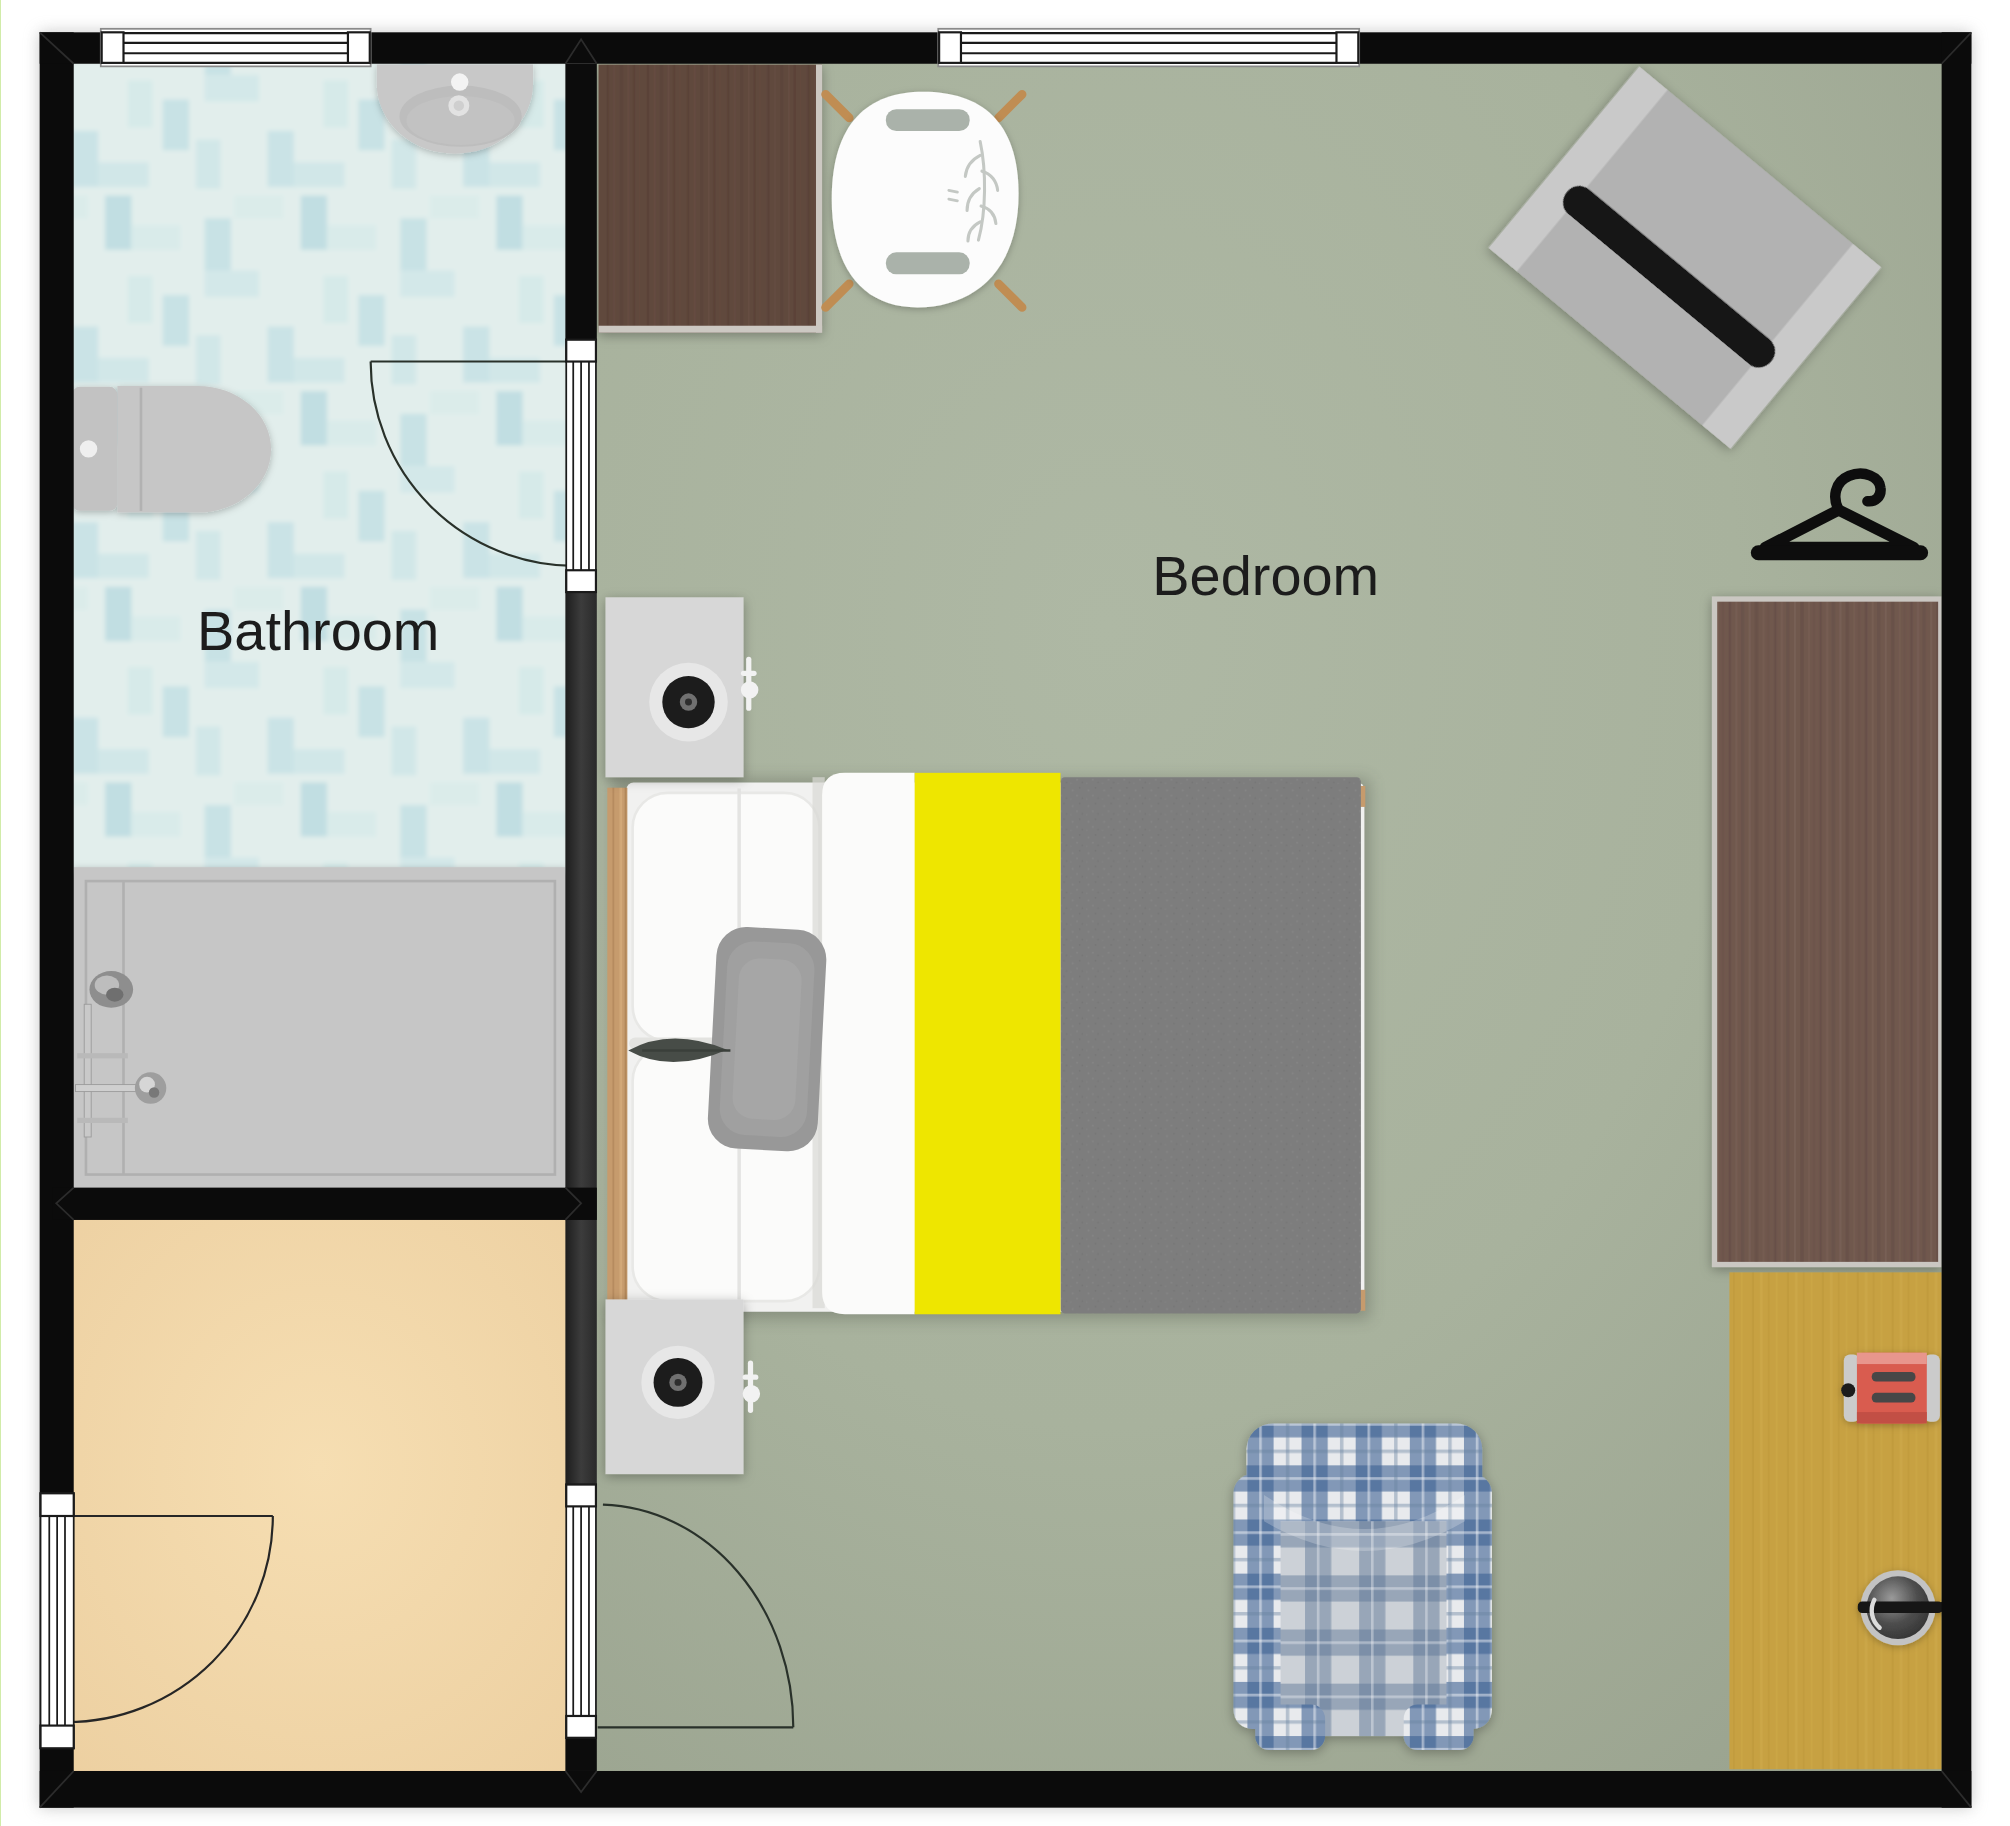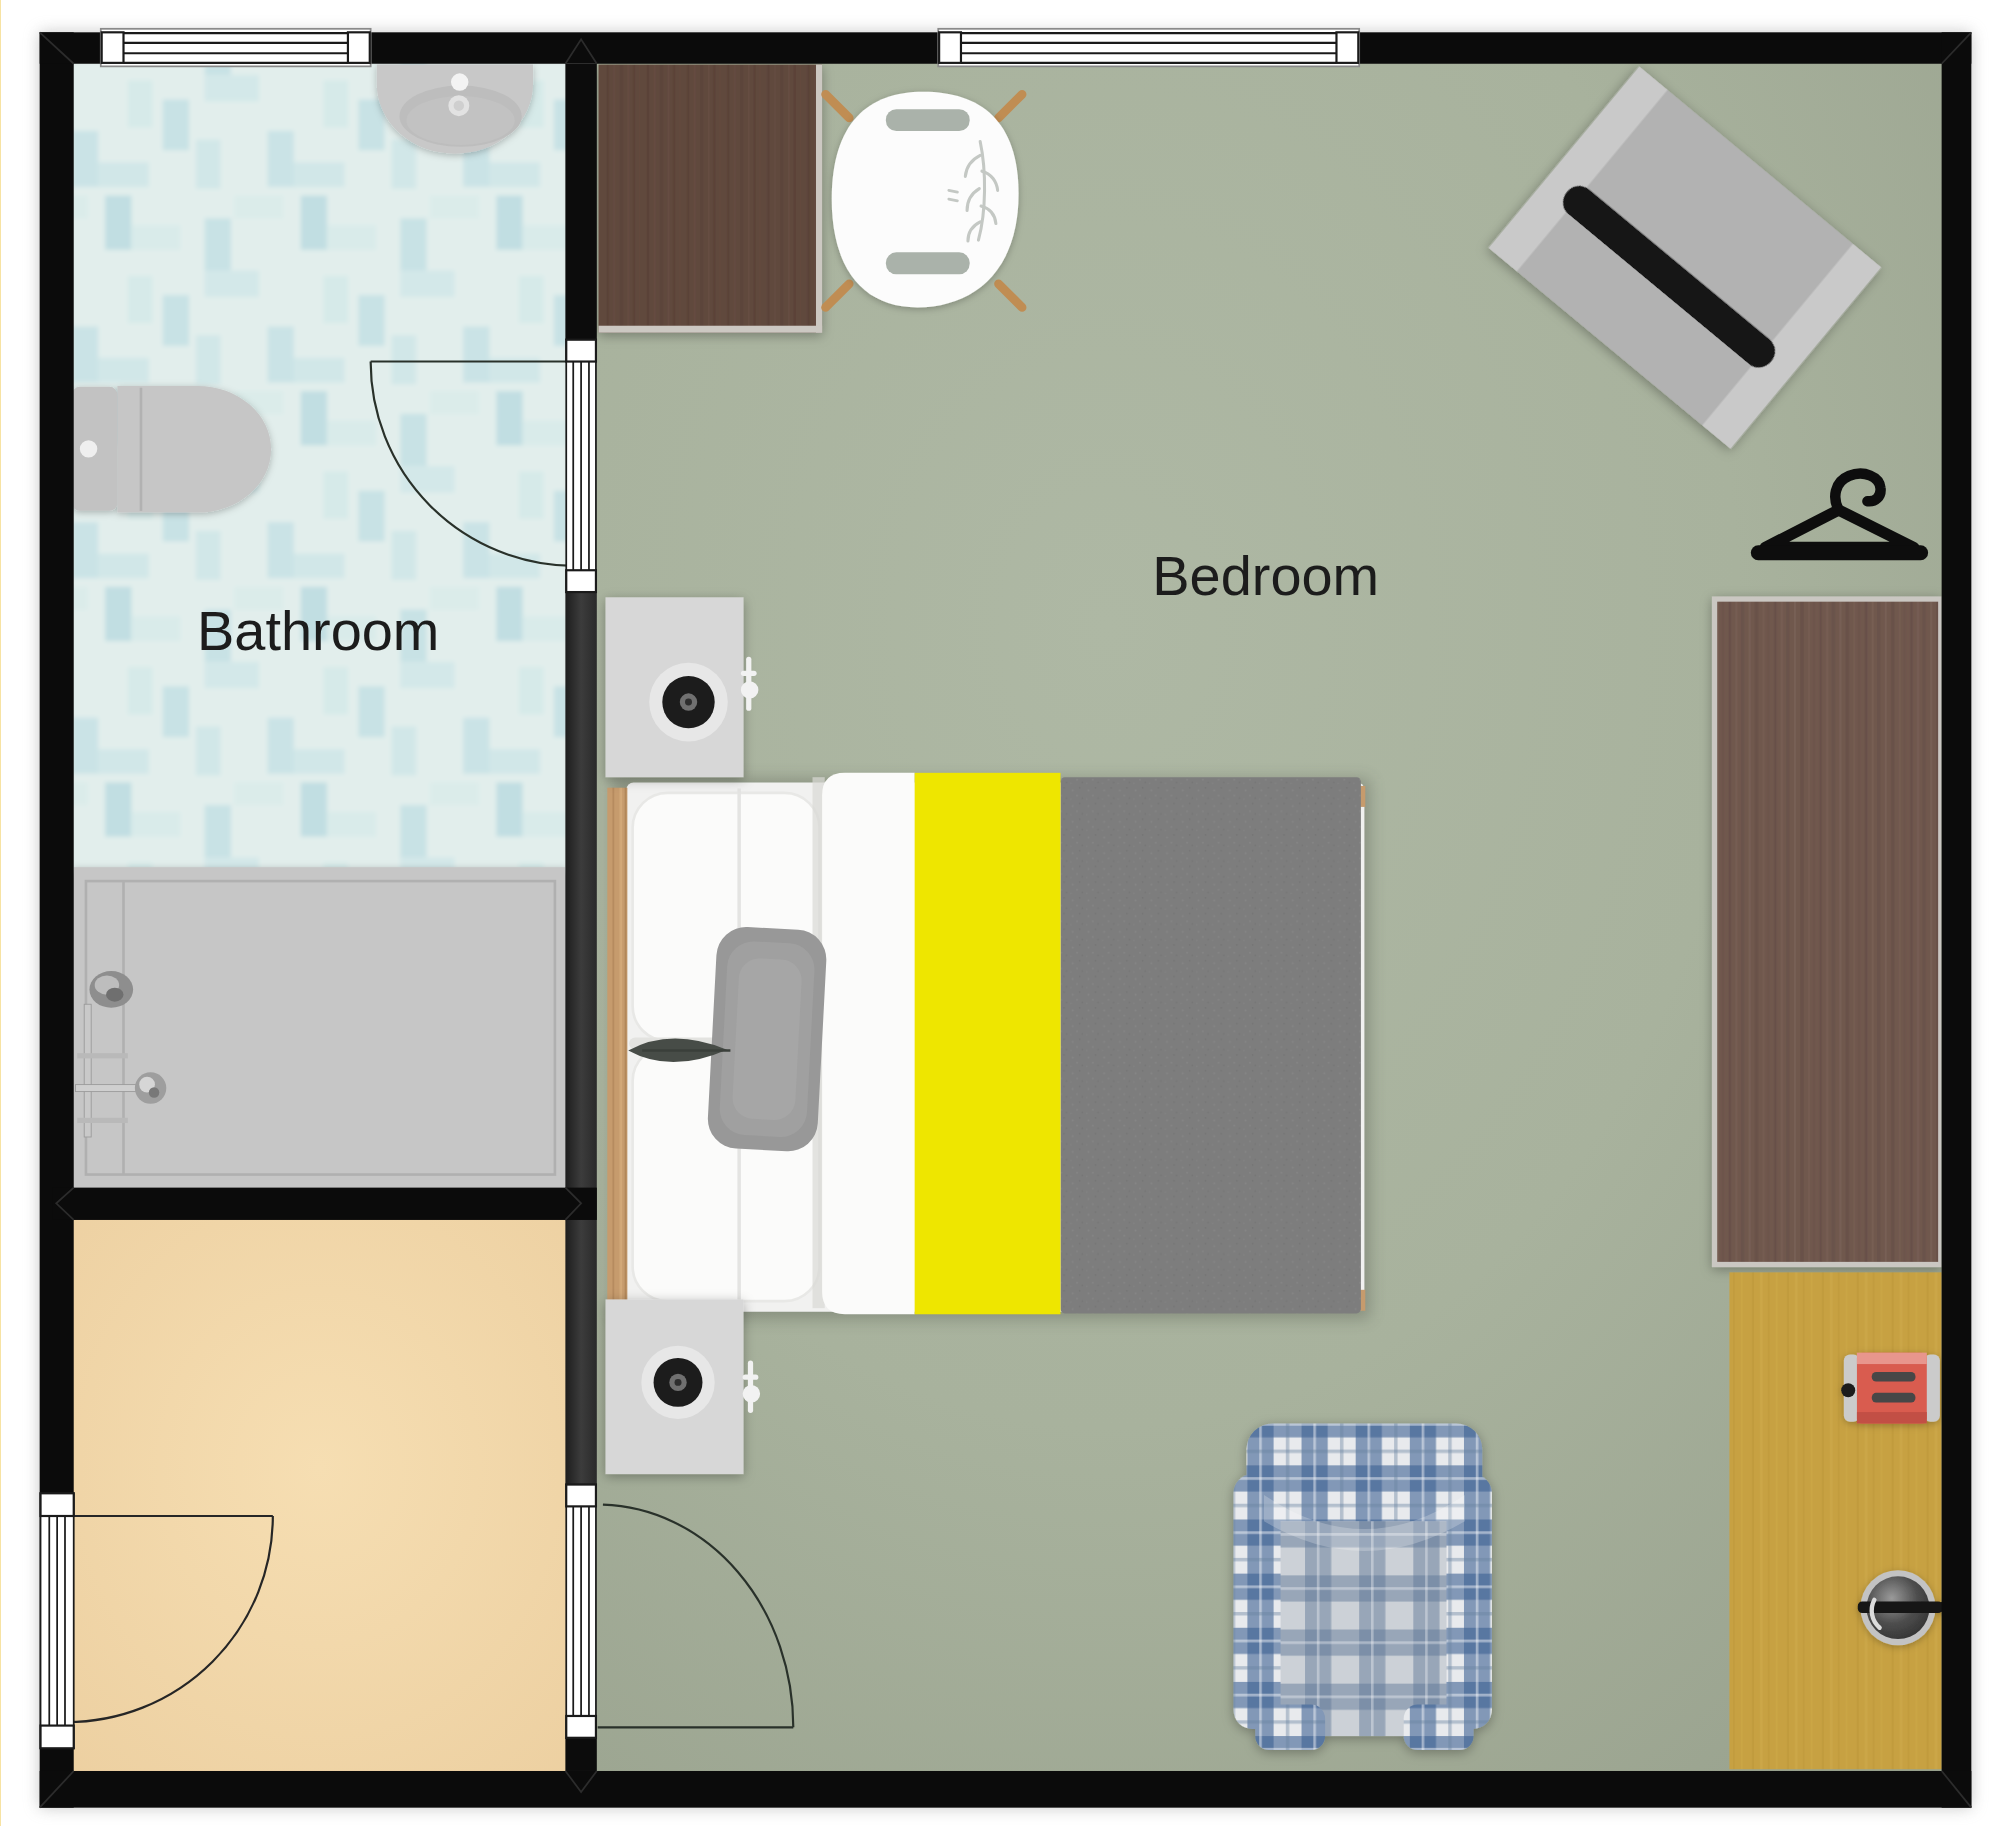--- a/index.html
+++ b/index.html
@@ -1,16 +1,16 @@
 <!DOCTYPE html>
 <html style="font-size:14px"><head>
 <meta charset="utf-8">
 <style>
   html,body{margin:0;padding:0;background:#ffffff;}
-  .page{position:relative;width:2011px;height:1826px;background:#eab308;overflow:hidden;
+  .page{position:relative;width:2011px;height:1826px;background:#84cc16;overflow:hidden;
         font-family:"Liberation Sans", sans-serif;}
   svg{position:absolute;left:0;top:0;}
 </style>
 </head>
 <body>
 <div class="page">
 <svg width="2011" height="1826" viewBox="0 0 2302 2091">
 <defs>
 
   <pattern id="tile" x="0" y="0" width="224" height="224" patternUnits="userSpaceOnUse">

